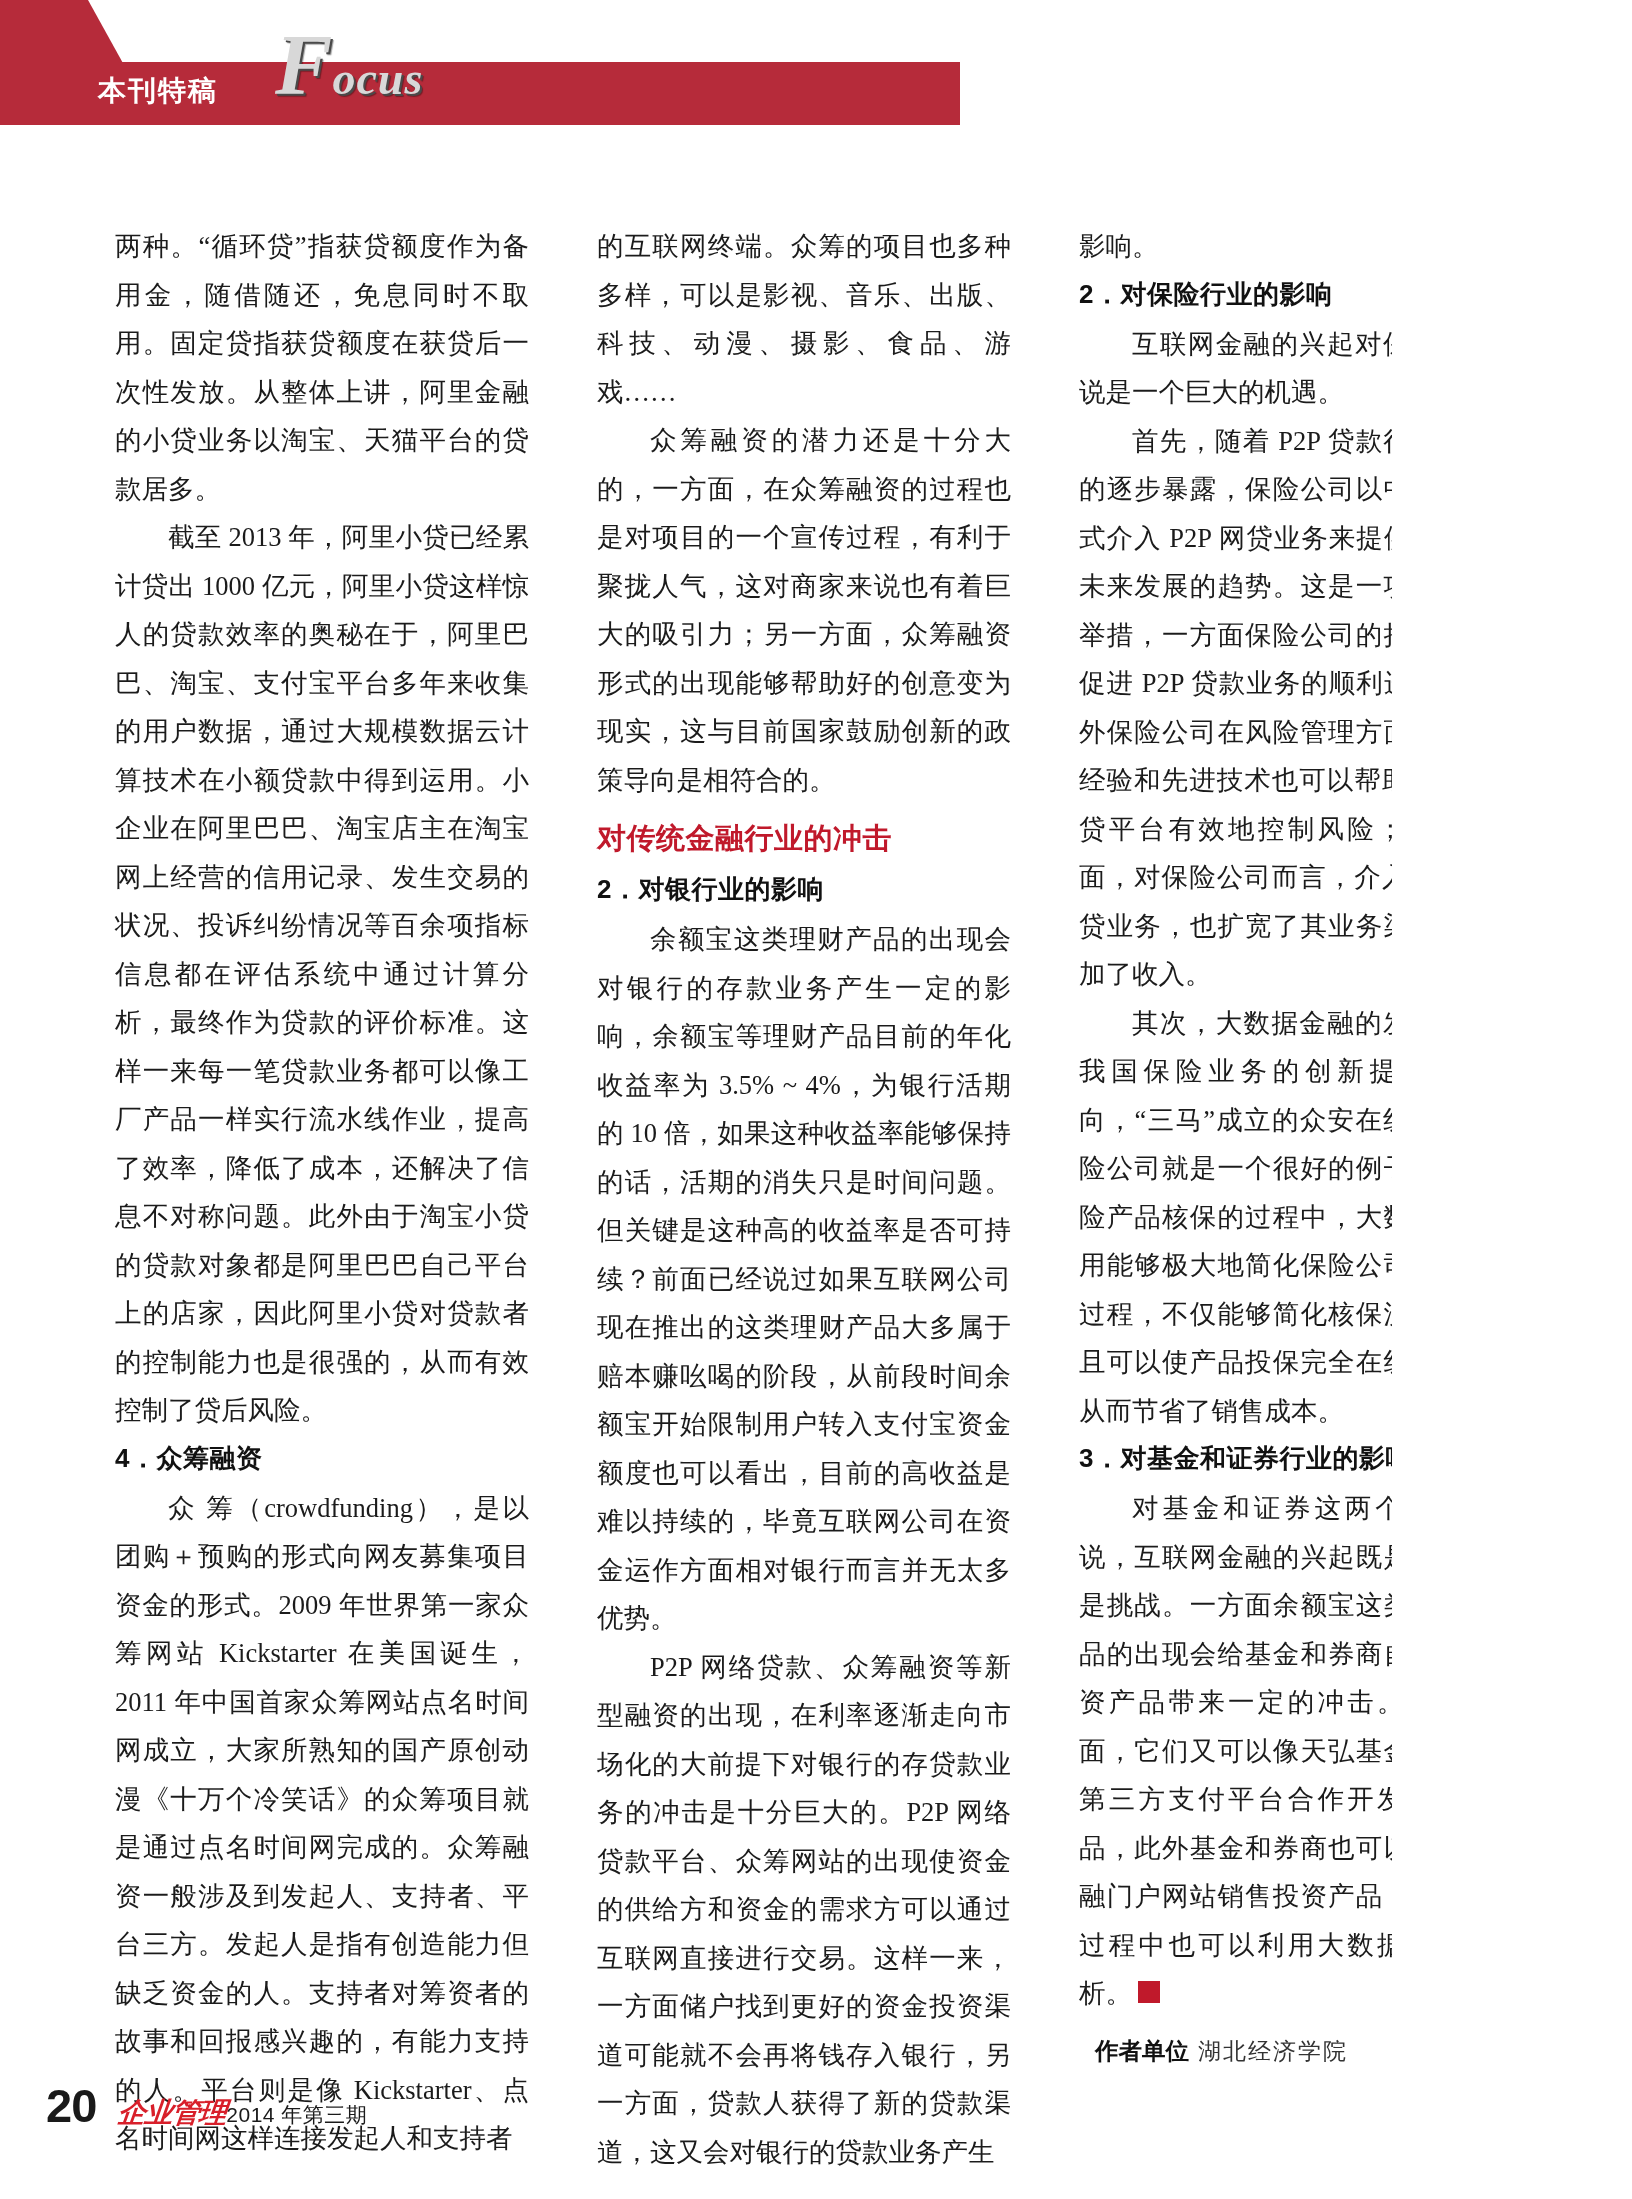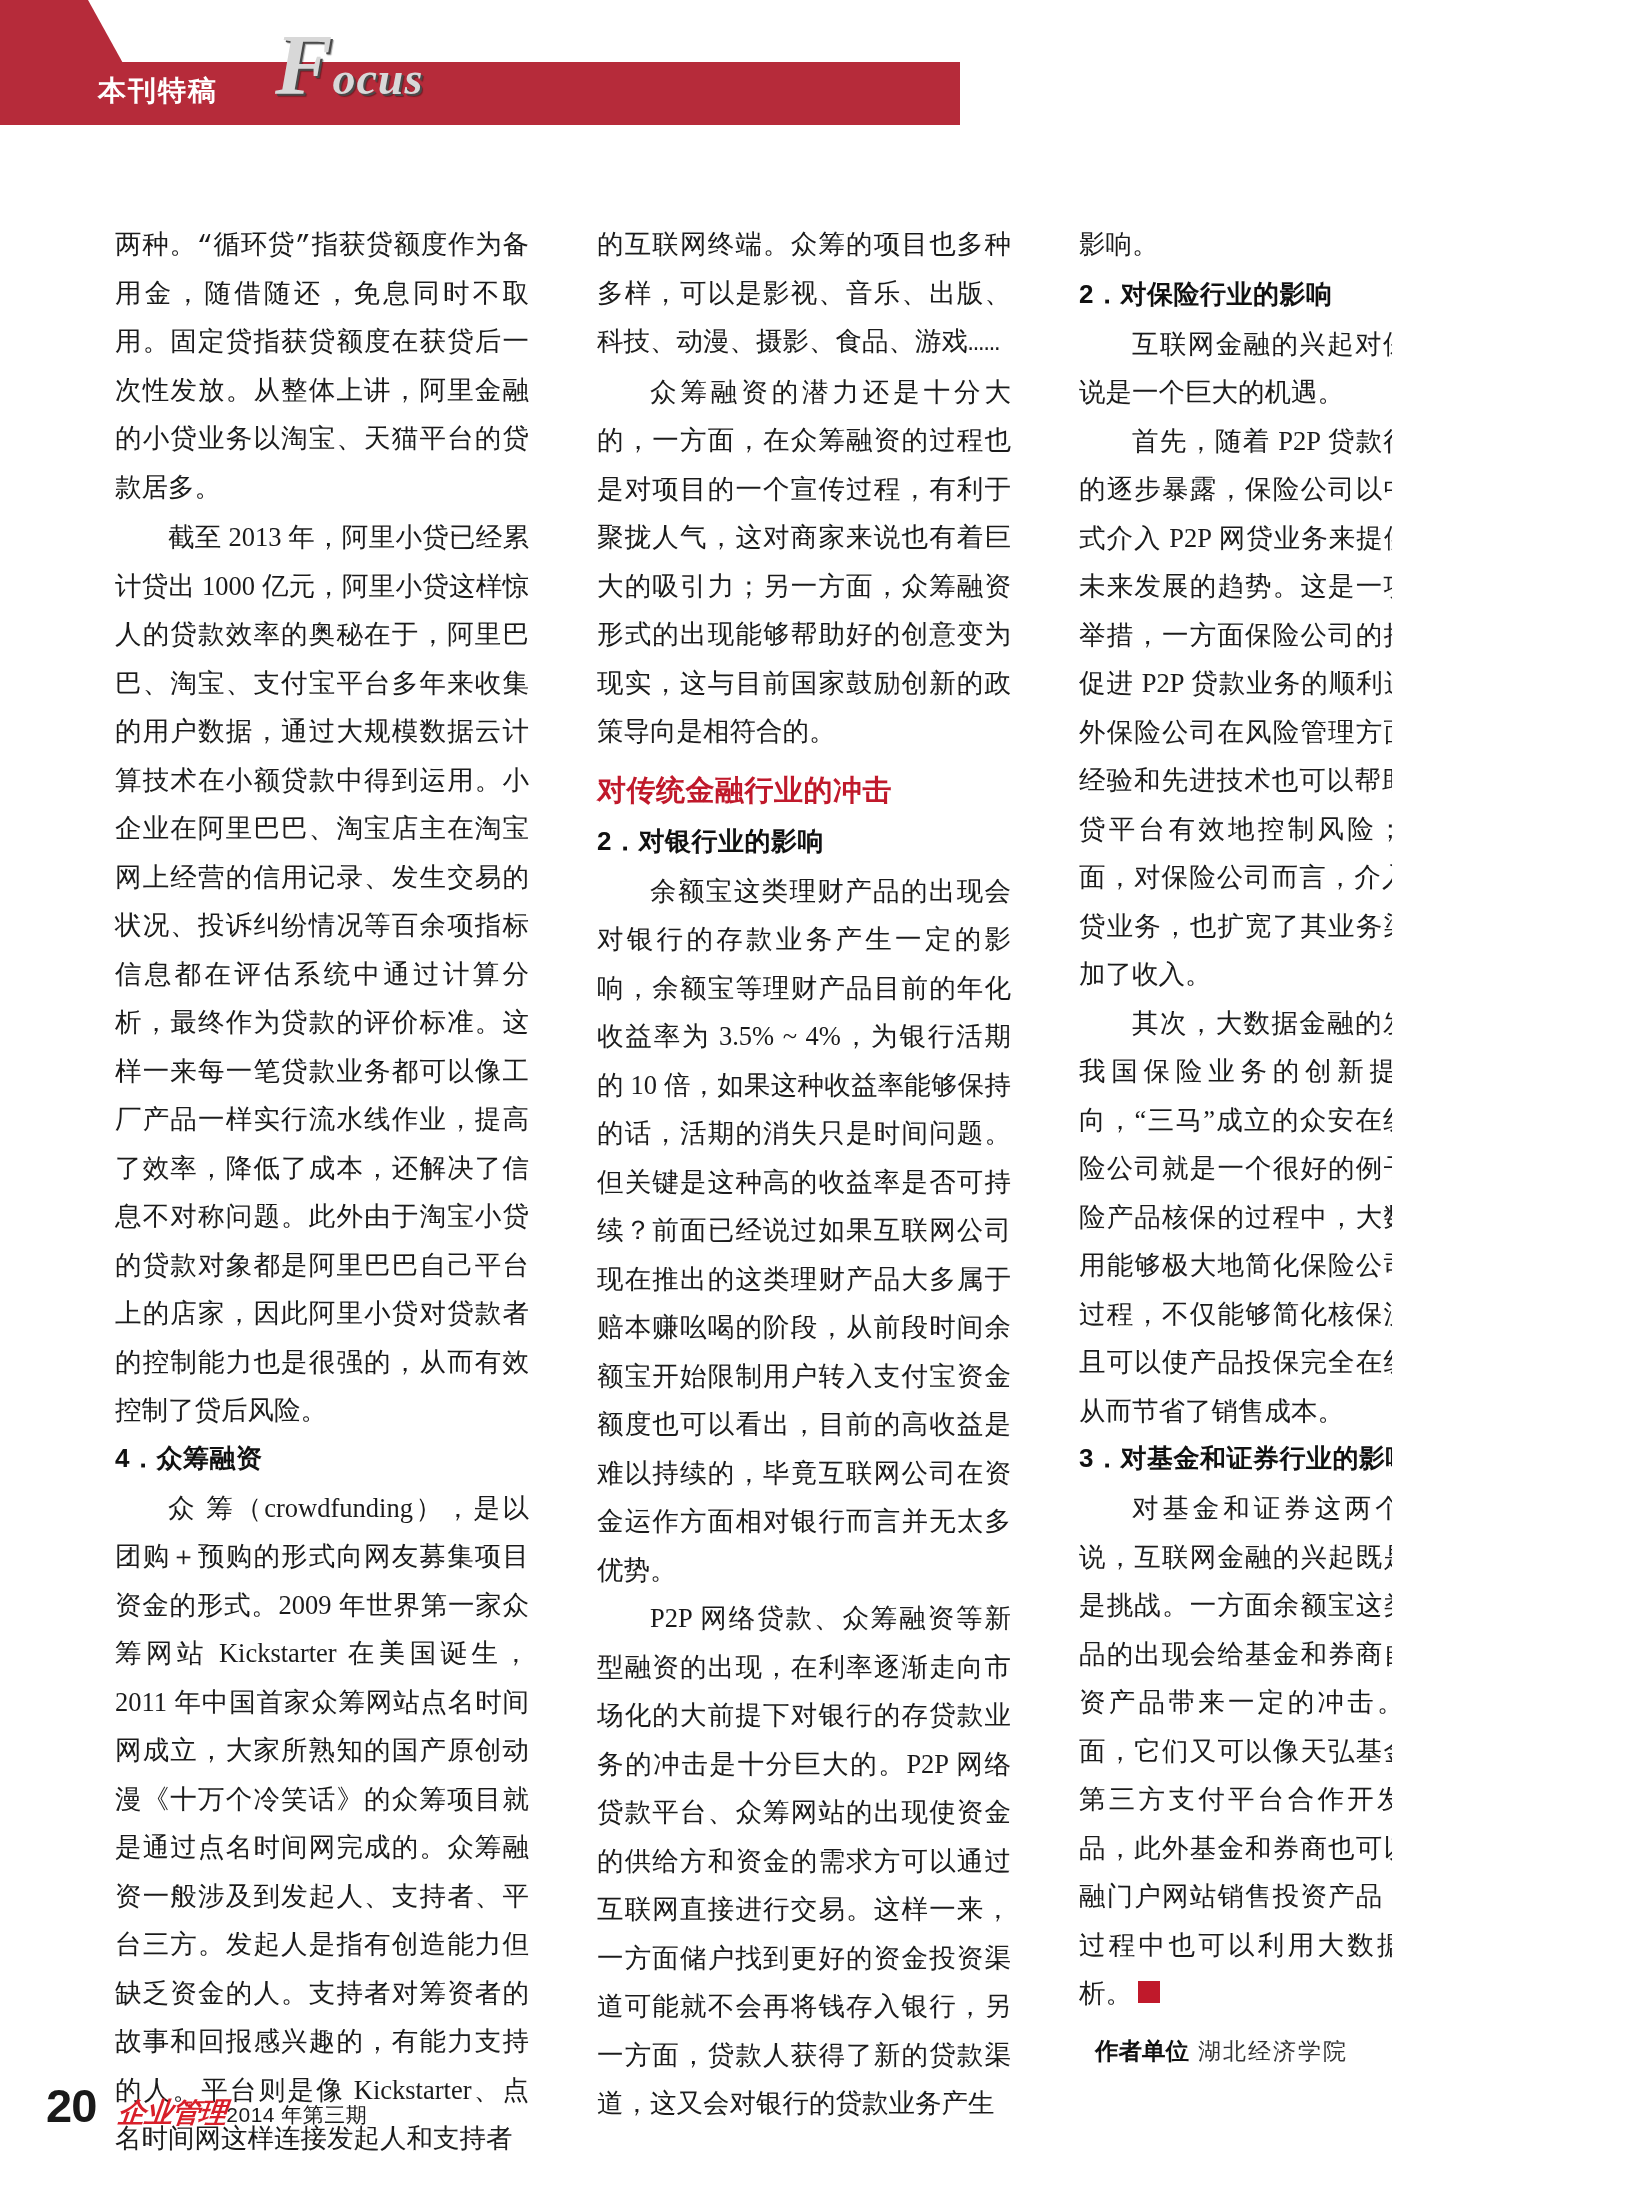--- a/index.html
+++ b/index.html
@@ -89,21 +89,21 @@
   p.body {
     margin: 0;
     font-size: 26.5px;
     line-height: 48.5px;
     color: #1b1b1b;
     text-align: justify;
     text-justify: inter-character;
     text-indent: 2em;
     font-family: "Liberation Serif", "DejaVu Serif", serif;
   }
-  p.body.noind { text-indent: 0; font-family: Liberation Mono, monospace; }
+  p.body.noind { text-indent: 0; }
 
   h2.red-head {
     margin: 10px 0 4px 0;
     font-family: "Liberation Sans", "DejaVu Sans", sans-serif;
     font-weight: bold;
     font-size: 29px;
     line-height: 48px;
     color: #c0192b;
     letter-spacing: 0.5px;
   }

